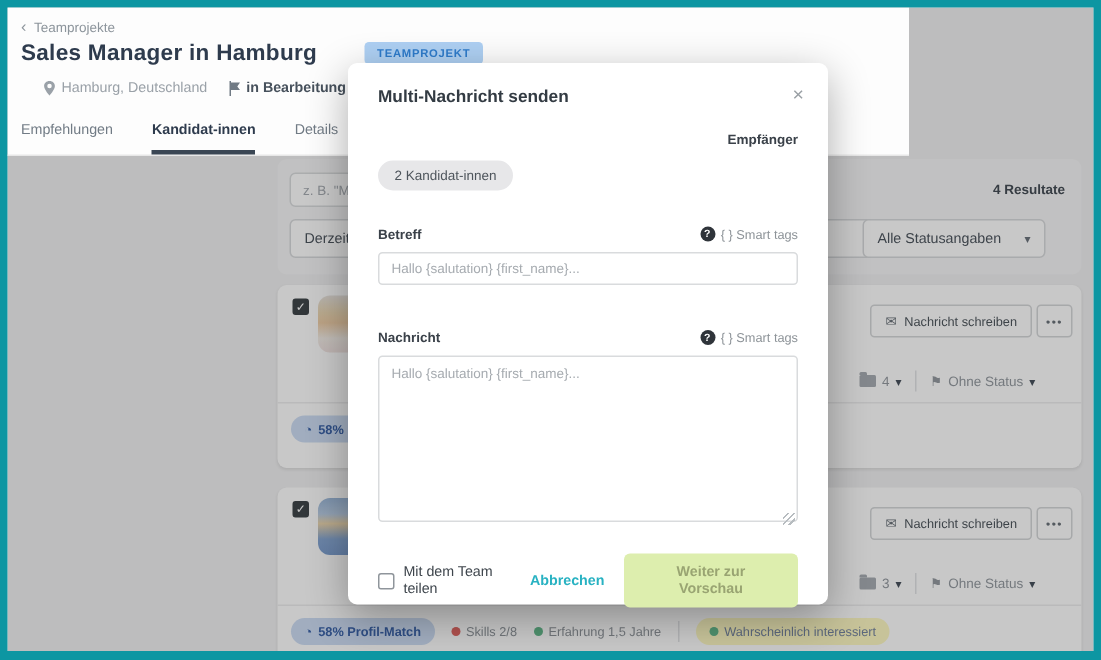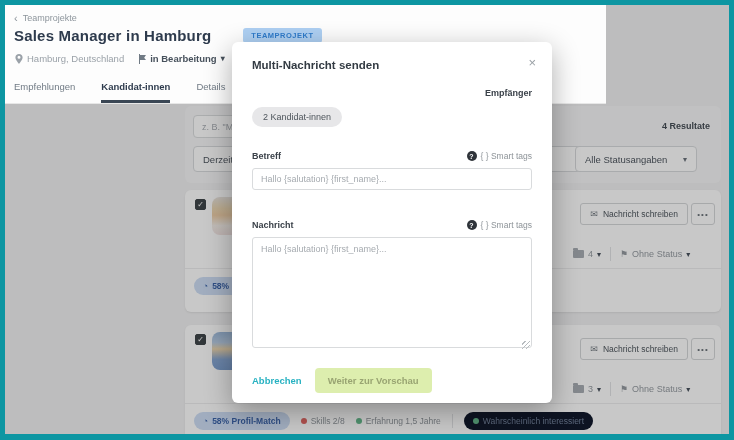--- a/index.html
+++ b/index.html
@@ -7,21 +7,21 @@
   .frame { position:relative; width:734px; height:440px; border:5px solid #0d96a2; border-bottom-width:6px; background:#f1f1f2; overflow:hidden; }
   .app { position:absolute; inset:0; }
 
   
   .header { position:absolute; left:0; top:0; width:601px; height:99px; background:#fdfdfd; z-index:4; border-bottom:1px solid #e7e7e7; }
   .breadcrumb { position:absolute; left:9px; top:8px; font-size:9px; color:#8d959c; display:flex; align-items:center; gap:5px; cursor:pointer; }
   .back-chevron { font-size:11px; color:#8d959c; line-height:9px; }
   .title-row { position:absolute; left:9px; top:22px; display:flex; align-items:center; gap:8px; }
   .page-title { font-size:15px; font-weight:bold; color:#2e3b4d; letter-spacing:.2px; }
   .badge-teamprojekt { background:#aed0f3; color:#2f7ccb; font-size:7.5px; font-weight:bold; letter-spacing:.5px; padding:3px 8px; border-radius:3px;margin-left:24px; }
-  .loc-row { position:absolute; left:10px; top:48px; display:flex; align-items:center; gap:14px; font-size:9.5px; }
+  .loc-row { position:absolute; left:24px; top:48px; display:flex; align-items:center; gap:14px; font-size:9.5px; }
   .loc-item { display:flex; align-items:center; gap:4px; color:#9aa1a8; }
   .status-item { display:flex; align-items:center; gap:4px; color:#47515c; font-weight:bold; cursor:pointer; }
   .pin-icon svg, .flag-icon svg { display:block; }
   .chev { font-size:8px; color:#47515c; }
   .tabs { position:absolute; left:9px; bottom:0; display:flex; gap:26px; }
   .tab { font-size:9.5px; color:#717b85; padding-bottom:8px; cursor:pointer; }
   .tab.active { color:#2e3b4d; font-weight:bold; border-bottom:3px solid #3a4654; }
 
   
   .dim { position:absolute; inset:0; background:rgba(8,8,10,0.225); z-index:3; }
@@ -57,21 +57,21 @@
   .folder-icon::before { content:""; position:absolute; left:0; top:-2px; width:5px; height:2px; background:#a8adb3; border-radius:1px 1px 0 0; }
   .meta-divider { width:1px; height:14px; background:#e2e3e5; }
   .card-divider { position:absolute; left:0; right:0; top:78px; height:1px; background:#ededee; }
   .badge-row { position:absolute; left:9px; top:87px; display:flex; align-items:center; gap:11px; }
   .match-pill { display:flex; align-items:center; gap:4px; background:#cdddf4; color:#3a62a8; font-size:8.5px; font-weight:bold; padding:4px 9px; border-radius:11px; }
   .gauge-icon { font-size:8.5px; }
   .dot-badge { display:flex; align-items:center; gap:4px; font-size:8.5px; color:#8f959b; }
   .dot { width:6px; height:6px; border-radius:50%; }
   .dot-red { background:#e06663; }
   .dot-green { background:#64b98c; }
-  .interest-pill { display:flex; align-items:center; gap:4px; background:#0f172a; color:#75849e; font-size:8.5px; padding:4px 9px; border-radius:11px; }
+  .interest-pill { display:flex; align-items:center; gap:4px; background:#fef9c3; color:#75849e; font-size:8.5px; padding:4px 9px; border-radius:11px; }
 
   
   .modal { position:absolute; left:227px; top:37px; width:320px; height:361px; background:#ffffff; border-radius:6px; box-shadow:0 8px 28px rgba(0,0,0,0.32); z-index:10; padding:17px 20px 16px 20px; }
   .modal-title { font-size:11.5px; font-weight:bold; color:#333b43; }
   .modal-close { position:absolute; right:16px; top:14px; font-size:13px; color:#9aa0a5; cursor:pointer; line-height:13px; }
   .field-label { font-size:9px; font-weight:bold; color:#3a4149;text-align:right; }
   .recipients-label { margin-top:17px; }
   .chip { display:inline-block; margin-top:9px; background:#e7e7e9; border-radius:11px; padding:5px 11px; font-size:9px; color:#4e555c; }
   .label-row { display:flex; align-items:center; justify-content:space-between; }
   .subject-row { margin-top:24px; }
@@ -256,19 +256,23 @@
         <span class="help-icon">?</span>
         <span>{ } Smart tags</span>
       </span>
     </div>
     <div class="ta-wrap">
       <textarea class="modal-textarea" placeholder="Hallo {salutation} {first_name}..." style=""></textarea>
       <span class="ta-resize"></span>
     </div>
 
     <div class="modal-footer">
+      <div class="share-group">
+        <span class="cb empty"></span>
+        <span class="share-label">Mit dem Team teilen</span>
+      </div>
       <div class="footer-actions">
         <span class="link-cancel">Abbrechen</span>
         <button class="btn-submit">Weiter zur Vorschau</button>
       </div>
     </div>
   </div>
 </div>
 
 </body></html>

